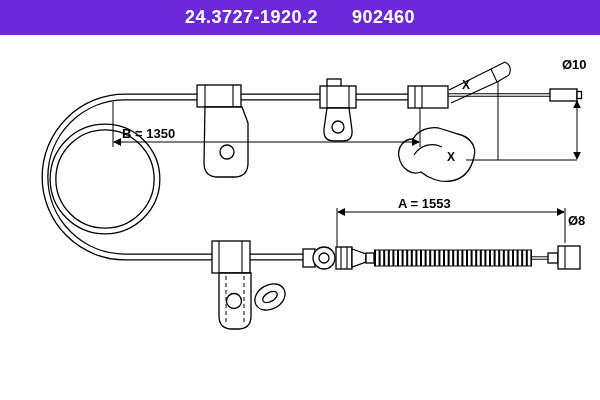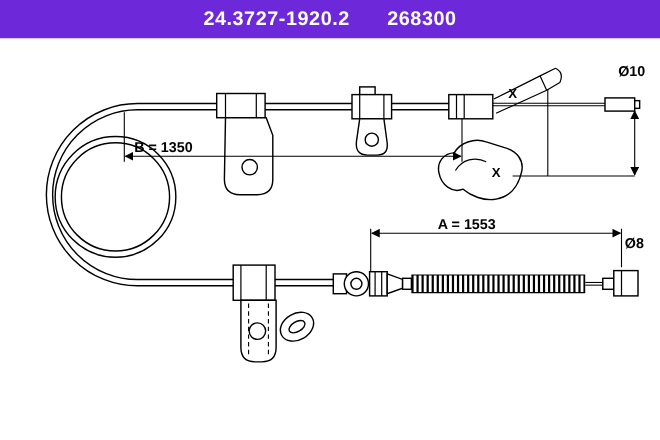--- a/index.html
+++ b/index.html
@@ -25,21 +25,21 @@
   .coil{stroke:#000;stroke-width:16;stroke-dasharray:2 2.6;fill:none;}
   .thread{stroke:#000;stroke-width:11;stroke-dasharray:1.7 2.3;fill:none;}
   .lbl{font:700 13px "Liberation Sans",sans-serif;fill:#000;}
   .lblX{font:700 12px "Liberation Sans",sans-serif;fill:#000;}
 </style>
 </head>
 <body>
 
 <div class="header" style="background: #6d28d9;">
   <span>24.3727-1920.2</span>
-  <span>268300</span>
+  <span>902460</span>
 </div>
 
 <div class="canvas-wrap">
 <svg width="600" height="365" viewBox="0 0 600 365">
   <defs>
     <marker id="arr" viewBox="0 0 10 10" refX="9" refY="5" markerWidth="8" markerHeight="8" orient="auto-start-reverse">
       <path d="M0,0 L10,5 L0,10 z" fill="#000"></path>
     </marker>
   </defs>
 

